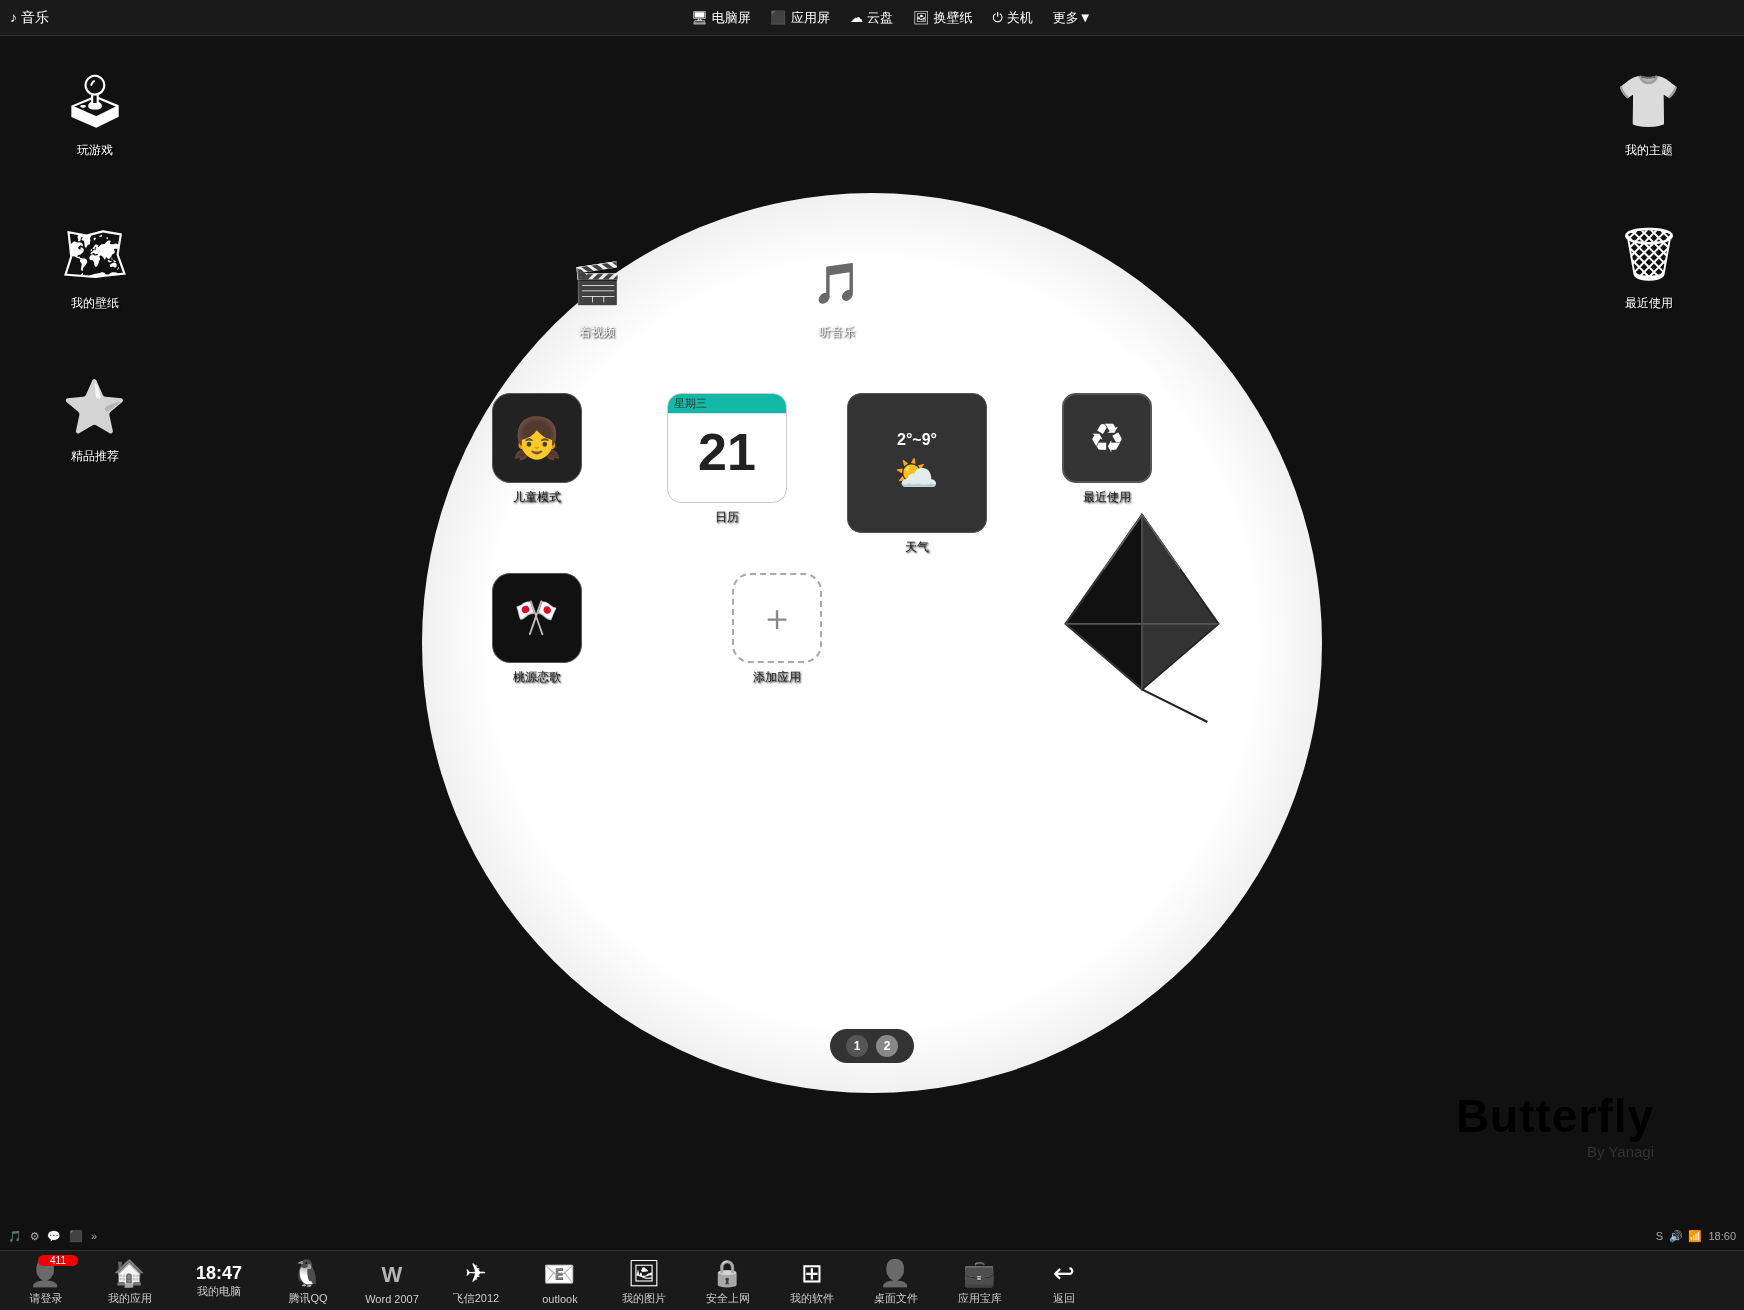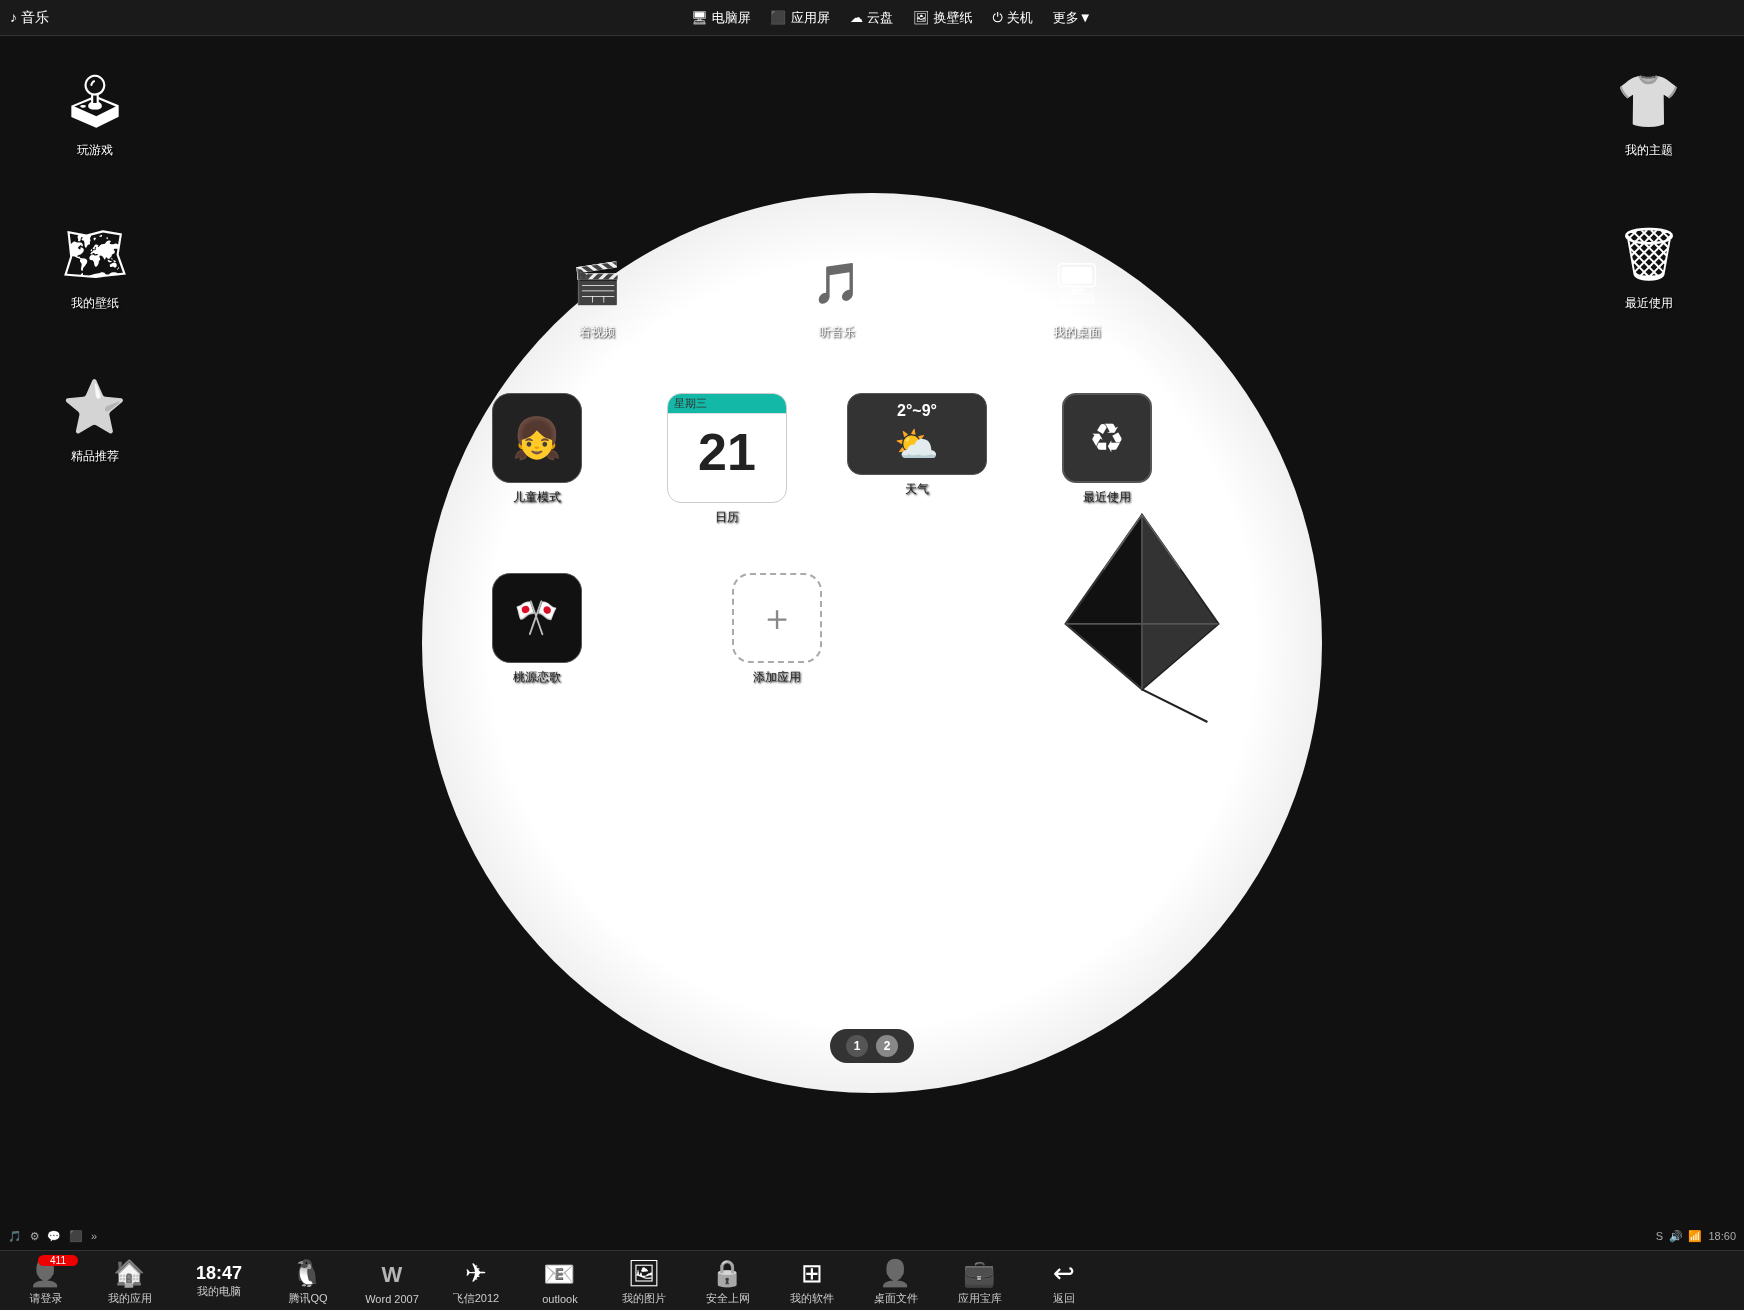--- a/index.html
+++ b/index.html
@@ -142,21 +142,21 @@
       font-size: 52px;
       font-weight: bold;
       color: #222;
       line-height: 1;
       margin-top: 12px;
     }
 
     
     .weather-widget {
       width: 140px;
-      height: 82px;
+      height: 140px;
       background: #333;
       border-radius: 14px;
       display: flex;
       flex-direction: column;
       align-items: center;
       justify-content: center;
       gap: 4px;
       border: 1px solid #555;
     }
     .weather-temp {
@@ -369,24 +369,20 @@
 
       <div style="position:absolute;top:55px;left:120px;display:flex;gap:130px;">
         <div class="desktop-icon">
           <div class="icon-img">🎬</div>
           <span class="icon-label">着视频</span>
         </div>
         <div class="desktop-icon">
           <div class="icon-img">🎵</div>
           <span class="icon-label">听音乐</span>
         </div>
-        <div class="desktop-icon">
-          <div class="icon-img">🖥</div>
-          <span class="icon-label">我的桌面</span>
-        </div>
       </div>
 
       <div style="position:absolute;top:200px;left:60px;display:flex;gap:80px;align-items:flex-start;">
 
         <div class="desktop-icon">
           <div class="app-icon-box" style="background:#222;color:#fff;font-size:40px;">👧</div>
           <span class="icon-label" style="color:#222;">儿童模式</span>
         </div>
 
         <div class="desktop-icon">
@@ -466,20 +462,24 @@
     <div class="desktop-icon">
       <div class="icon-img" style="font-size:52px;">👕</div>
       <span class="icon-label">我的主题</span>
     </div>
     <div class="desktop-icon">
       <div class="icon-img" style="font-size:52px;">🗑</div>
       <span class="icon-label">最近使用</span>
     </div>
   </div>
 
+  <div style="position:absolute;bottom:90px;right:90px;z-index:40;text-align:right;">
+    <div style="font-size:46px;font-weight:bold;color:#000;letter-spacing:1px;">Butterfly</div>
+    <div style="font-size:15px;color:#333;">By Yanagi</div>
+  </div>
 
 </div>
 
 <div class="statusbar">
   <div class="statusbar-left">
     <span>🎵</span>
     <span>⚙</span>
     <span>💬</span>
     <span>⬛</span>
     <span>»</span>

